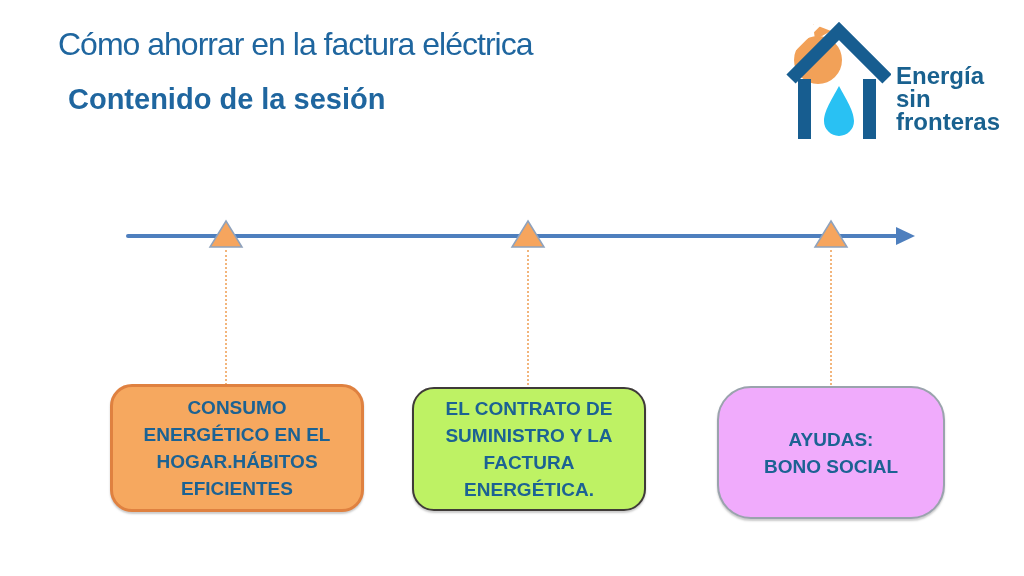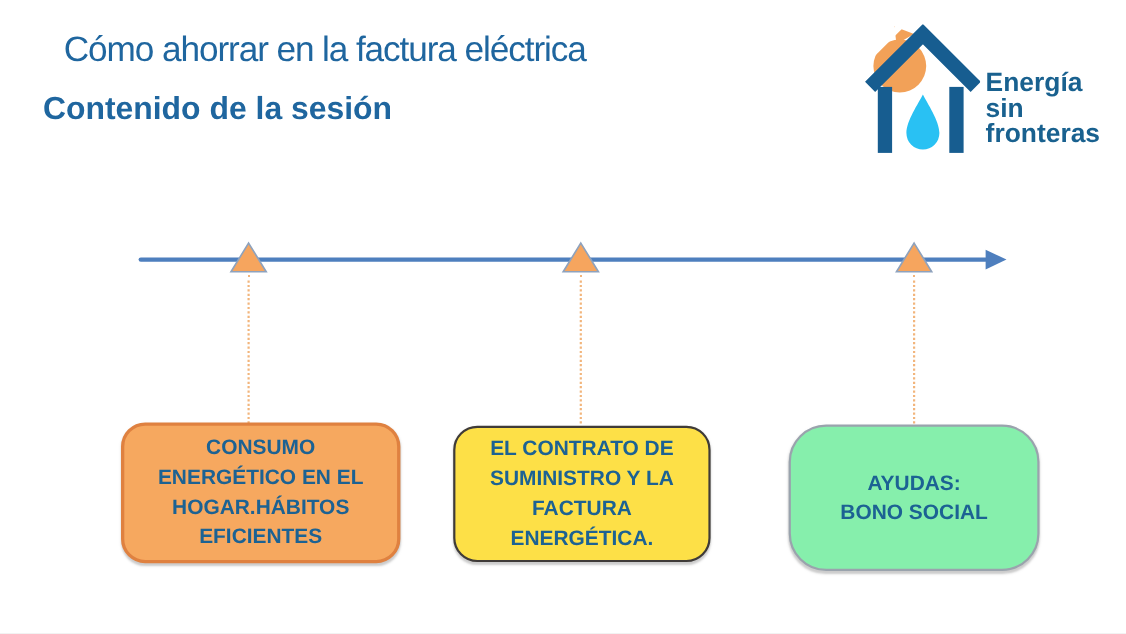--- a/index.html
+++ b/index.html
@@ -6,21 +6,21 @@
   .slide{
     position:relative;width:1024px;height:576px;background:#ffffff;
     font-family:"Liberation Sans",sans-serif;overflow:hidden;
   }
   .abs{position:absolute;}
   .title{
     left:58px;top:22px;font-size:32px;font-weight:normal;
     letter-spacing:-1px;line-height:44px;white-space:nowrap;
   }
   .subtitle{
-    left:39px;top:82px;font-size:29px;font-weight:bold;
+    left:68px;top:82px;font-size:29px;font-weight:bold;
     letter-spacing:0px;line-height:34px;white-space:nowrap;
   }
   .logo-svg{left:786px;top:22px;width:105px;height:118px;}
   .logo-text{
     left:896px;top:64px;font-size:24px;font-weight:bold;
     line-height:23px;white-space:pre-line;
   }
   .tl-line{left:126px;top:234px;width:772px;height:4px;border-radius:2px;}
   .tl-arrowhead{
     left:896px;top:227px;width:0;height:0;
@@ -86,25 +86,25 @@
   <div class="abs connector c2" style="border-left-color: rgb(242, 181, 124);"></div>
   <div class="abs connector c3" style="border-left-color: rgb(242, 181, 124);"></div>
 
   <div class="abs box box1" style="background-color: rgb(246, 168, 95); border-color: rgb(223, 129, 64);">
     <div class="box-text" style="color: rgb(28, 98, 147);">CONSUMO
 ENERGÉTICO EN EL
 HOGAR.HÁBITOS
 EFICIENTES</div>
   </div>
 
-  <div class="abs box box2" style="background-color: #fde047; border-color: rgb(63, 59, 56);">
+  <div class="abs box box2" style="background-color: #bef264; border-color: rgb(63, 59, 56);">
     <div class="box-text" style="color: rgb(28, 98, 147);">EL CONTRATO DE
 SUMINISTRO Y LA
 FACTURA
 ENERGÉTICA.</div>
   </div>
 
-  <div class="abs box box3" style="background-color: #86efac; border-color: rgb(154, 163, 173);">
+  <div class="abs box box3" style="background-color: #f0abfc; border-color: rgb(154, 163, 173);">
     <div class="box-text" style="color: rgb(28, 98, 147);">AYUDAS:
 BONO SOCIAL</div>
   </div>
 
 </div>
 
 </body></html>

